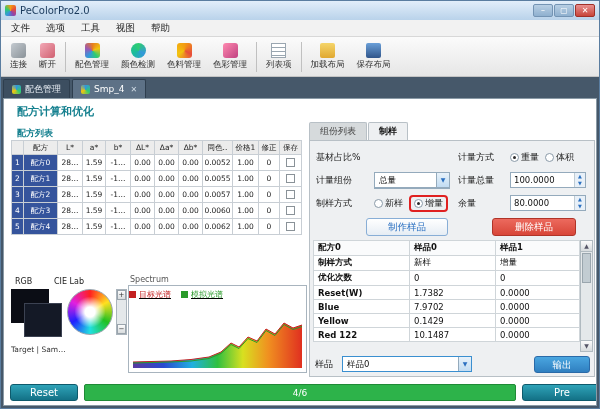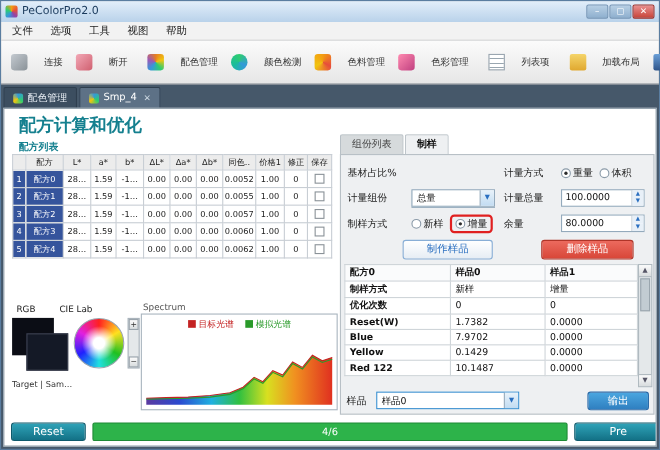--- a/index.html
+++ b/index.html
@@ -14,21 +14,21 @@
 .win-btns { display:flex; gap:1px; }
 .win-btn { width:20px; height:13px; font-size:8px; line-height:11px; text-align:center; color:#fff; background:linear-gradient(180deg,#b8cfe4,#8fb0cf); border:1px solid #7494b4; border-radius:2px; }
 .win-btn.close { background:linear-gradient(180deg,#e89090,#c8453a); border-color:#a03028; }
 
 
 .menubar { height:17px; background:#f2f2f2; border-bottom:1px solid #d8d8d8; display:flex; align-items:center; padding-left:2px; flex:none; }
 .menu-item { font-size:9.5px; color:#222; padding:2px 8px; }
 
 
 .toolbar { height:40px; background:linear-gradient(180deg,#fbfbfb,#e6e6e6); border-bottom:1px solid #c4c4c4; display:flex; align-items:center; padding:0 3px; flex:none; }
-.tool-btn { display:flex; flex-direction:row; align-items:center; gap:15px; padding:2px 6px; }
+.tool-btn { display:flex; flex-direction:column; align-items:center; gap:1px; padding:2px 6px; }
 .tool-icon { width:15px; height:15px; flex:none; }
 .tool-label { font-size:8.5px; color:#333; white-space:nowrap; }
 .tool-sep { width:1px; height:30px; background:#c0c0c0; margin:0 3px; }
 .icon-connect { background:linear-gradient(135deg,#c4cad0,#8a9298); border-radius:3px; }
 .icon-disconnect { background:linear-gradient(135deg,#f2a8b6,#d06070); border-radius:3px; }
 .icon-match { background:conic-gradient(#e67e22,#f1c40f,#2ecc71,#3498db,#9b59b6,#e67e22); border-radius:3px; }
 .icon-detect { background:conic-gradient(#2ecc71,#3498db,#1abc9c,#2ecc71); border-radius:8px; }
 .icon-colormgmt { background:linear-gradient(135deg,#ff8ab0,#c04080); border-radius:3px; }
 .icon-colorant { background:conic-gradient(#f39c12,#e74c3c,#f1c40f,#f39c12); border-radius:3px; }
 .icon-list { background:repeating-linear-gradient(180deg,#fff 0 3px,#99a6b0 3px 4px); border:1px solid #9aa6b0; }
@@ -37,21 +37,21 @@
 
 
 .tabbar { height:21px; background:#46586a; display:flex; align-items:flex-end; padding-left:2px; flex:none; }
 .tab { height:19px; display:flex; align-items:center; gap:4px; padding:0 8px; font-size:9px; color:#e8eef4; background:#3c4e60; border:1px solid #2e3e4e; border-bottom:none; border-radius:2px 2px 0 0; margin-right:2px; }
 .tab.active { background:#5d7186; color:#fff; }
 .tab-icon { width:9px; height:9px; border-radius:2px; background:conic-gradient(#3498db,#2ecc71,#f1c40f,#3498db); }
 .tab-close { font-size:8px; color:#cdd8e2; padding-left:2px; }
 
 
 .content { position:relative; flex:1; margin:0 2px 2px 2px; background:#fff; border:1px solid #8a9aa6; overflow:hidden; }
-.page-title { position:absolute; top:5px; left:13px; font-size:16px; font-weight:bold; color:#15808f; }
+.page-title { position:absolute; top:5px; left:13px; font-size:11px; font-weight:bold; color:#15808f; }
 .formula-label { position:absolute; top:28px; left:13px; font-size:9px; font-weight:bold; color:#15808f; }
 
 
 .formula-table { position:absolute; top:41px; left:7px; border-collapse:collapse; table-layout:fixed; }
 .formula-table th, .formula-table td { border:1px solid #c8ced4; font-size:7.5px; text-align:center; padding:1px; overflow:hidden; white-space:nowrap; height:16px; color:#222; }
 .formula-table th { background:#ececec; font-weight:normal; height:14px; }
 .formula-table td.sel { background:#35549c; color:#fff; }
 .chk { display:inline-block; width:9px; height:9px; border:1px solid #8a9298; background:#fff; vertical-align:middle; }
 
 
@@ -63,21 +63,21 @@
 .swatch-caption { position:absolute; top:246px; left:7px; font-size:7.5px; color:#333; }
 .wheel { position:absolute; top:190px; left:63px; width:46px; height:46px; border-radius:50%;
   background:radial-gradient(circle,#ffffff 0 16%,rgba(255,255,255,0) 50%),
   conic-gradient(#ff2020,#ffe020,#20c020,#20e0e0,#2020ff,#e020e0,#ff2020); border:1px solid #9aa4ae; }
 .wheel-slider { position:absolute; top:190px; left:112px; width:11px; height:46px; background:#e4e8ea; border:1px solid #aab4bc; display:flex; flex-direction:column; justify-content:space-between; }
 .wheel-btn { height:10px; font-size:7px; line-height:9px; text-align:center; color:#333; background:linear-gradient(180deg,#fbfbfb,#d8dcde); border:1px solid #9aa4ac; }
 
 
 .spectrum-title { position:absolute; top:176px; left:126px; font-size:8px; color:#555; }
 .spectrum-panel { position:absolute; top:186px; left:124px; width:179px; height:88px; border:1px solid #a8b4be; background:#fff; }
-.legend { display:flex; justify-content:center; gap:10px; padding-top:3px; }
+.legend { display:flex; gap:10px; padding-top:3px;text-decoration:underline; }
 .legend-item { display:flex; align-items:center; gap:3px; font-size:8px; }
 .legend-sq { width:7px; height:7px; }
 .spectrum-svg { position:absolute; left:2px; bottom:2px; }
 
 
 .right-panel { position:absolute; left:305px; top:24px; width:286px; height:254px; }
 .rp-tabs { display:flex; height:17px;align-items:flex-end; }
 .rp-tab { font-size:9px; padding:2px 10px; background:#d6dadc; border:1px solid #b8c0c6; border-bottom:none; color:#444; border-radius:2px 2px 0 0; margin-right:1px; }
 .rp-tab.active { background:#eef0f2; font-weight:bold; color:#111; }
 .rp-body { position:absolute; top:17px; left:0; width:286px; height:237px; background:#eef0f2; border:1px solid #b8c0c6; }

